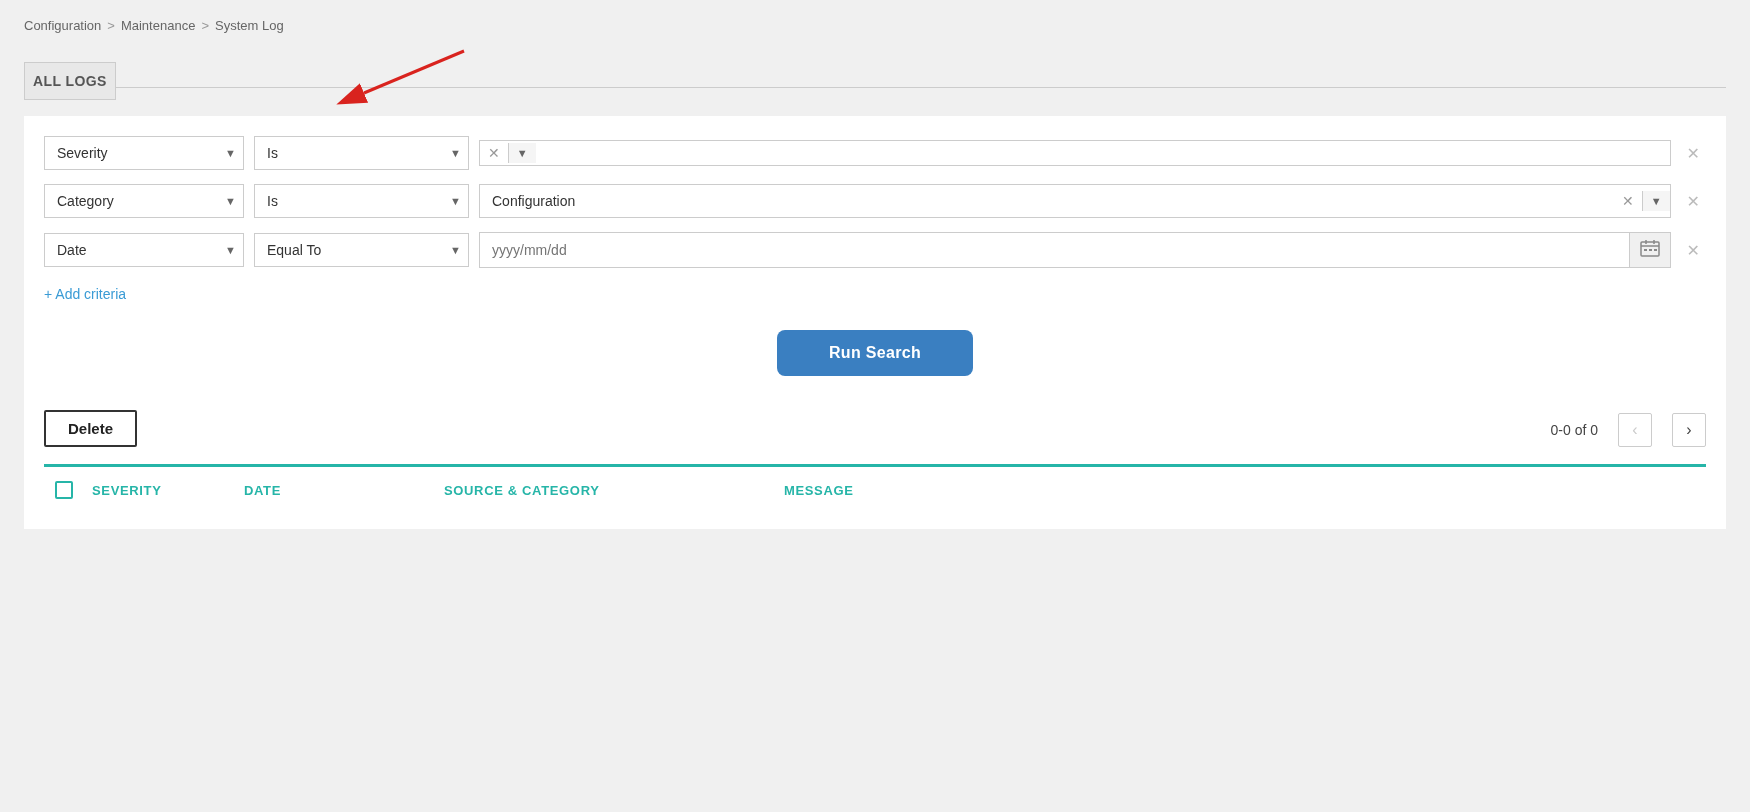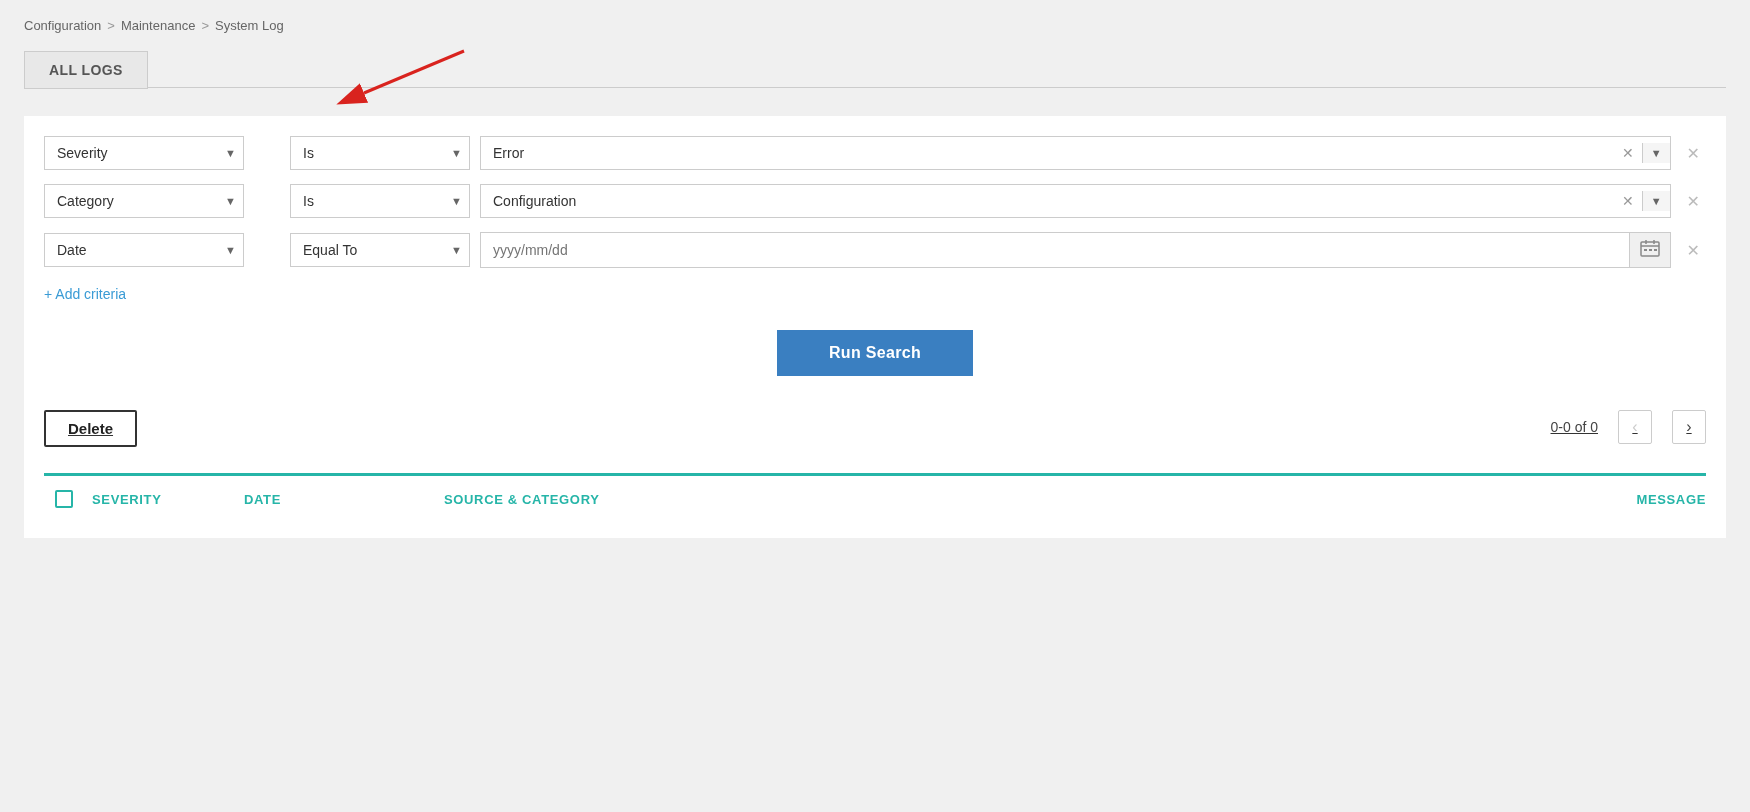--- a/index.html
+++ b/index.html
@@ -26,31 +26,31 @@
     .breadcrumb .sep { color: #999; }
 
     
     .tabs {
       display: flex;
       align-items: flex-end;
       border-bottom: 1px solid #ccc;
       margin-bottom: 28px;
     }
     .tab {
-      padding: 10px 24px;
+      padding: 10px 8px;
       font-size: 14px;
       font-weight: 600;
       cursor: pointer;
       border: 1px solid #ccc;
       background: #e8e8e8;
       color: #555;
       letter-spacing: 0.03em;
       margin-right: 2px;
       position: relative;
-      top: 2px;
+      top: 13px;
     }
     .tab.active {
       background: #fff;
       color: #222;
       border-bottom-color: #fff;
       z-index: 1;
     }
 
     .criteria-row {
       display: flex;
@@ -70,21 +70,21 @@
       border: 1px solid #ccc;
       background: #fff;
       padding: 8px 32px 8px 12px;
       font-size: 14px;
       color: #333;
       cursor: pointer;
       outline: none;
     }
 
     .field-select { width: 200px; }
-    .op-select { width: 180px; margin-left: 36px; }
+    .op-select { width: 215px; }
 
     .dropdown-arrow {
       position: absolute;
       right: 8px;
       top: 50%;
       transform: translateY(-50%);
       pointer-events: none;
       color: #666;
       font-size: 11px;
     }
@@ -160,32 +160,31 @@
       margin: 24px 0;
     }
     .run-search-btn {
       background: #3a7fc1;
       color: #fff;
       border: none;
       padding: 14px 52px;
       font-size: 16px;
       font-weight: 600;
       cursor: pointer;
-      border-radius: 0;
+      border-radius: 8px;
       letter-spacing: 0.02em;
     }
 
     
     .bottom-toolbar {
       display: flex;
-      align-items: flex-start;
+      align-items: flex-end;
       justify-content: space-between;
       padding: 10px 0;
-      margin-bottom: 16px;
-      text-decoration: underline;
+      margin-bottom: 7px;
     }
     .delete-btn {
       background: #fff;
       border: 2px solid #333;
       color: #222;
       font-size: 15px;
       font-weight: 700;
       padding: 8px 22px;
       cursor: pointer;
       border-radius: 2px;
@@ -240,21 +239,21 @@
     .th-label {
       font-size: 13px;
       font-weight: 700;
       color: #26b5a8;
       letter-spacing: 0.05em;
       text-transform: uppercase;
     }
     .th-severity { width: 160px; padding-left: 8px; }
     .th-date { width: 200px; }
     .th-source { width: 340px; }
-    .th-message { flex: 1; text-align: right; }
+    .th-message { flex: 1; }
 
     
     .tabs-container {
       position: relative;
     }
 
     
     .arrow-svg {
       position: absolute;
       top: -8px;
@@ -319,21 +318,20 @@
         </div>
         <div class="select-wrapper">
           <select class="select-field op-select">
             <option>Is</option>
             <option>Is Not</option>
             <option>Contains</option>
           </select>
           <span class="dropdown-arrow">▼</span>
         </div>
         <div class="value-wrapper">
-          <input class="value-input" type="text" value="Error" style="">
           <button class="value-clear-btn">✕</button>
           <button class="value-dropdown-btn">▼</button>
         </div>
         <button class="row-remove-btn">✕</button>
       </div>
 
       
       <div class="criteria-row">
         <div class="select-wrapper">
           <select class="select-field field-select">

